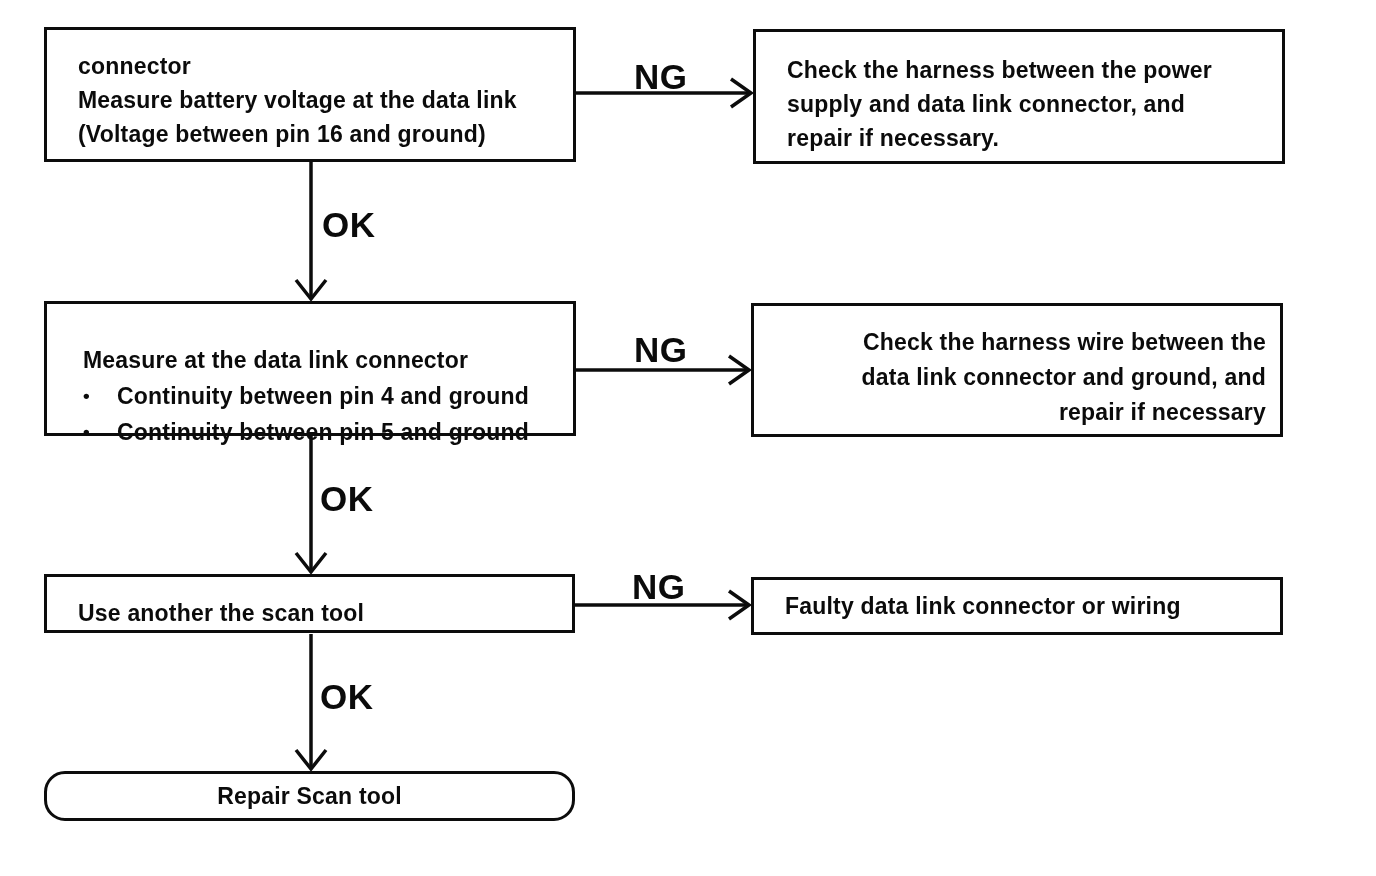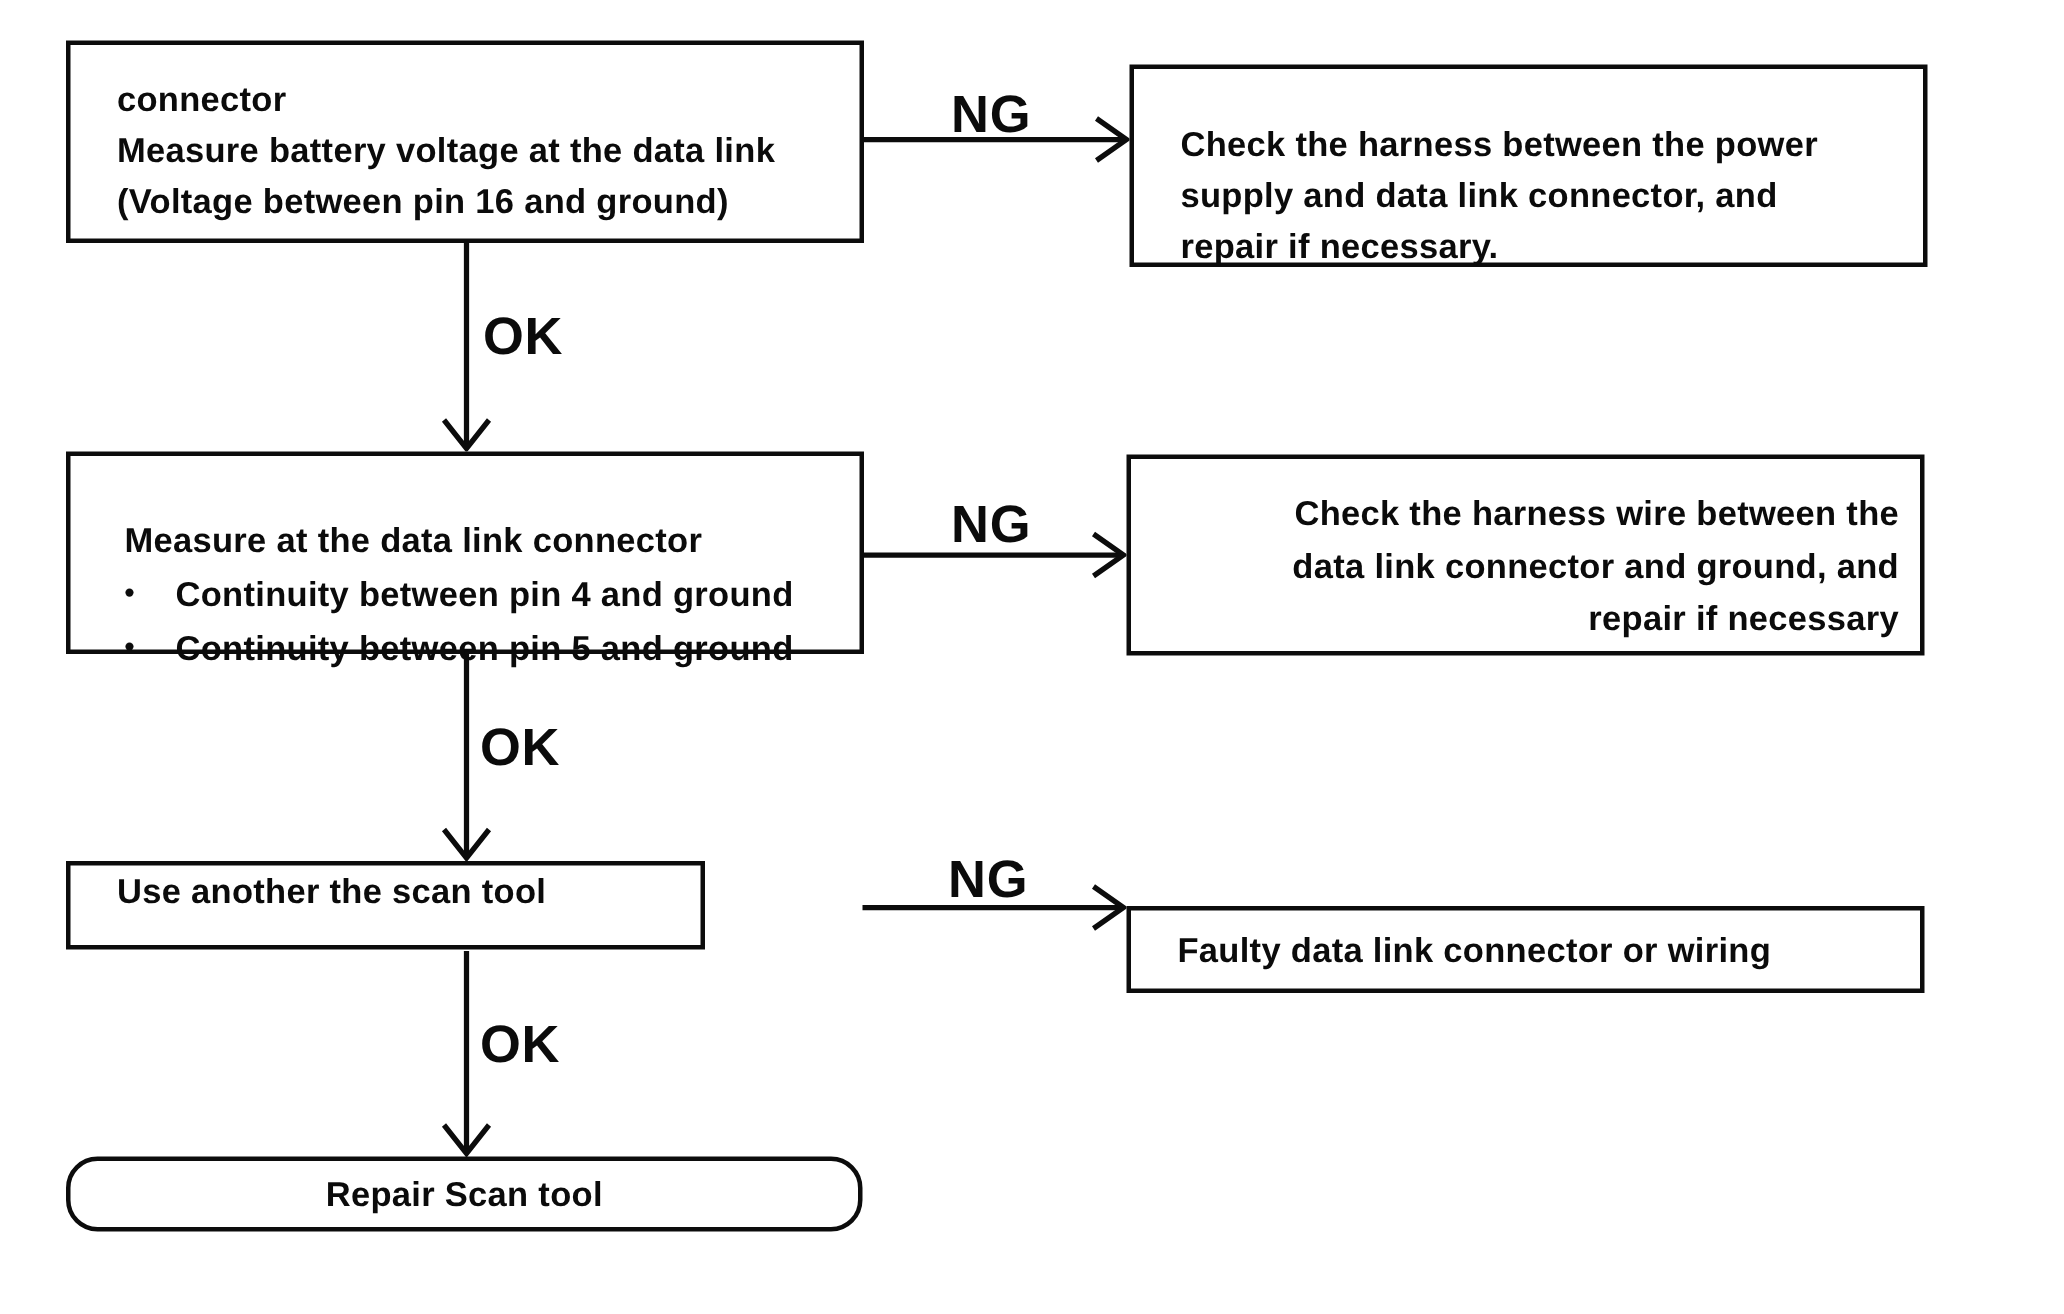--- a/index.html
+++ b/index.html
@@ -7,25 +7,25 @@
     position:relative;width:1376px;height:876px;background:#ffffff;
     font-family:"Liberation Sans",sans-serif;color:#0b0b0b;overflow:hidden;
   }
   .wires{position:absolute;left:0;top:0;width:1376px;height:876px;}
   .node{
     position:absolute;box-sizing:border-box;background:#ffffff;
     border:3px solid #0c0c0c;font-size:23px;font-weight:700;line-height:34px;
     letter-spacing:0.2px;
   }
   .b1{left:44px;top:27px;width:532px;height:135px;padding:19px 18px 0 31px;}
-  .b2{left:753px;top:43px;width:532px;height:135px;padding:33px 14px 0 31px;}
+  .b2{left:753px;top:29px;width:532px;height:135px;padding:21px 14px 0 31px;}
   .b3{left:44px;top:301px;width:532px;height:135px;padding:12px 6px 0 22px;line-height:36px;}
   .b4{left:751px;top:303px;width:532px;height:134px;padding:19px 14px 0 31px;line-height:35px;text-align:right;}
-  .b5{left:44px;top:574px;width:426px;height:59px;display:flex;align-items:flex-start;padding-left:31px;}
-  .b6{left:751px;top:577px;width:532px;height:58px;display:flex;align-items:center;padding-left:31px;margin-top:27px;}
+  .b5{left:44px;top:574px;width:531px;height:59px;display:flex;align-items:flex-end;padding-left:31px;}
+  .b6{left:751px;top:577px;width:532px;height:58px;display:flex;align-items:center;padding-left:31px;}
   .b7{left:44px;top:771px;width:531px;height:50px;display:flex;align-items:center;justify-content:center;border-radius:21px;}
   .bullet-row{display:flex;padding-left:14px;}
   .bullet-glyph{width:34px;flex:0 0 34px;font-size:19px;}
   .edge-label{position:absolute;font-size:35px;font-weight:700;letter-spacing:0.5px;}
   .ng1{left:634px;top:57px;}
   .ng2{left:634px;top:330px;}
   .ng3{left:632px;top:567px;}
   .ok1{left:322px;top:205px;}
   .ok2{left:320px;top:479px;}
   .ok3{left:320px;top:677px;}

